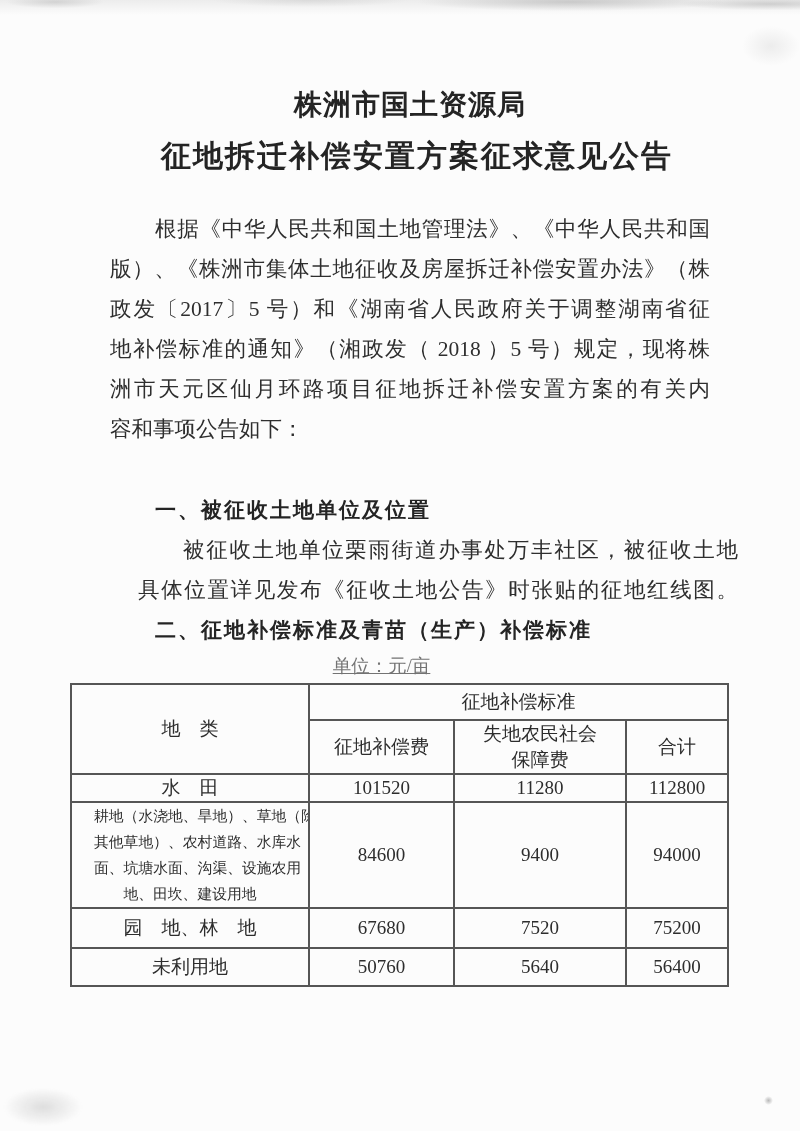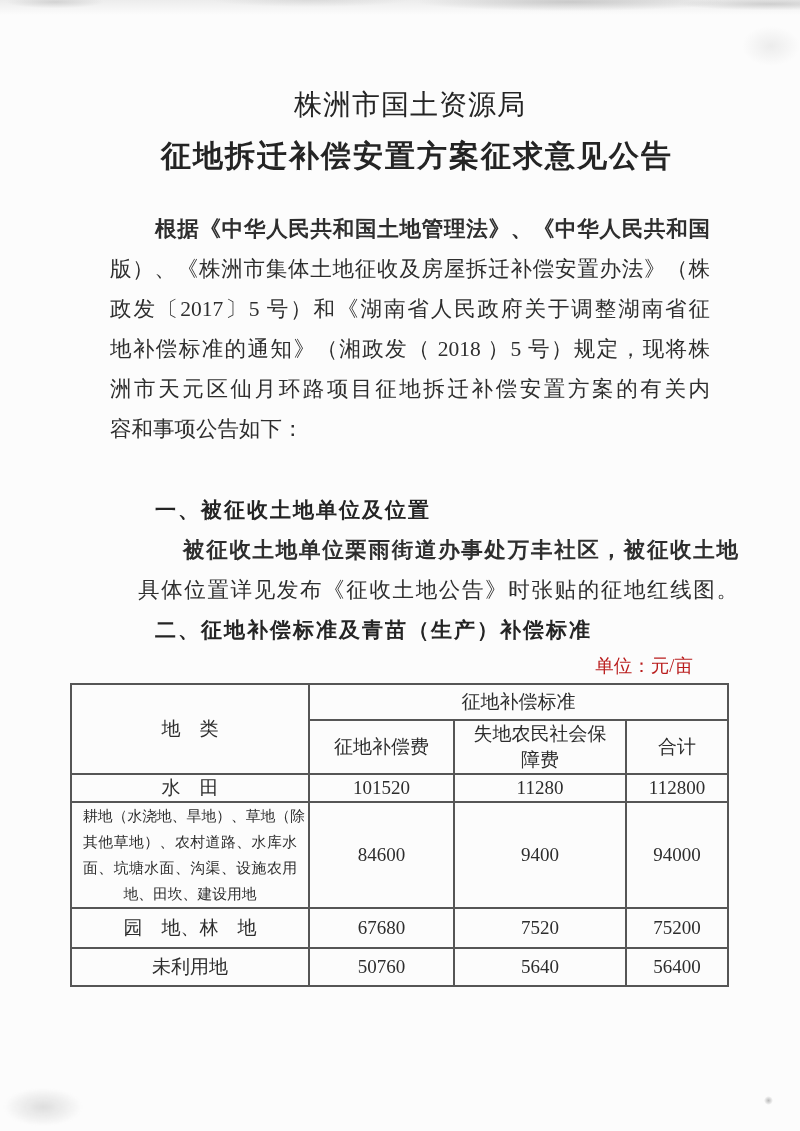--- a/index.html
+++ b/index.html
@@ -28,59 +28,59 @@
     position:absolute; left:764px; top:1096px; width:9px; height:9px; border-radius:50%;
     background:radial-gradient(closest-side, rgba(130,130,130,.55), rgba(255,255,255,0));
   }
   .shade-tr {
     position:absolute; left:742px; top:26px; width:58px; height:40px;
     background:radial-gradient(closest-side, rgba(200,200,200,.30), rgba(255,255,255,0));
   }
   
   .title1 {
     position:absolute; top:86px; left:20px; width:780px; text-align:center;
-    font-size:28px; font-weight:400; letter-spacing:1px; color:#242424;
+    font-size:28px; font-weight:700; letter-spacing:1px; color:#242424;
   }
   .title2 {
     position:absolute; top:136px; left:27px; width:780px; text-align:center;
     font-size:30px; font-weight:700; letter-spacing:2px; color:#242424;
   }
   
   .para { position:absolute; left:110px; width:600px; }
   .p1 { top:209px; }
   .p2 { top:530px;margin-left:28px; }
   .bline {
     height:40px; line-height:40px; font-size:21.5px; color:#2e2e2e;
     text-align:justify; text-align-last:justify;
   }
-  .indent { text-indent:45px;font-weight:bold; }
+  .indent { text-indent:45px; }
   .endline { text-align-last:left; }
   
   .heading {
     position:absolute; left:155px; height:40px; line-height:40px;
     font-family:"Liberation Sans", sans-serif;
     font-size:21px; font-weight:700; letter-spacing:2px; color:#242424;
     white-space:nowrap;
   }
   .h1 { top:490px; }
   .h2 { top:610px; }
   
   .unit {
     position:absolute; top:652px; left:70px; width:657px; height:28px; line-height:28px;
-    box-sizing:border-box; padding-right:34px; text-align:right;
-    font-size:18.5px; color:#b91c1c;
+    box-sizing:border-box; padding-right:34px; text-align:center;
+    font-size:18.5px; color:#737373;text-decoration:underline;
   }
   
   table.comp {
     position:absolute; top:683px; left:70px; width:657px;
     border-collapse:collapse; table-layout:fixed;
   }
   table.comp td {
     border:2px solid #565656; text-align:center; vertical-align:middle;
-    font-size:19px; color:#2d2d2d; padding:0 11px; overflow:hidden;
+    font-size:19px; color:#2d2d2d; padding:0 22px; overflow:hidden;
   }
   td.hdr-social { font-size:17.5px; }
   td.num { font-size:20px; }
   td.bigcell { padding:4px 9px; }
   .cellline {
     font-size:14.8px; line-height:26px; color:#2d2d2d;
     text-align:justify; text-align-last:justify; white-space:nowrap;
   }
   .cellline.center { text-align:right; text-align-last:center; }
 </style>

